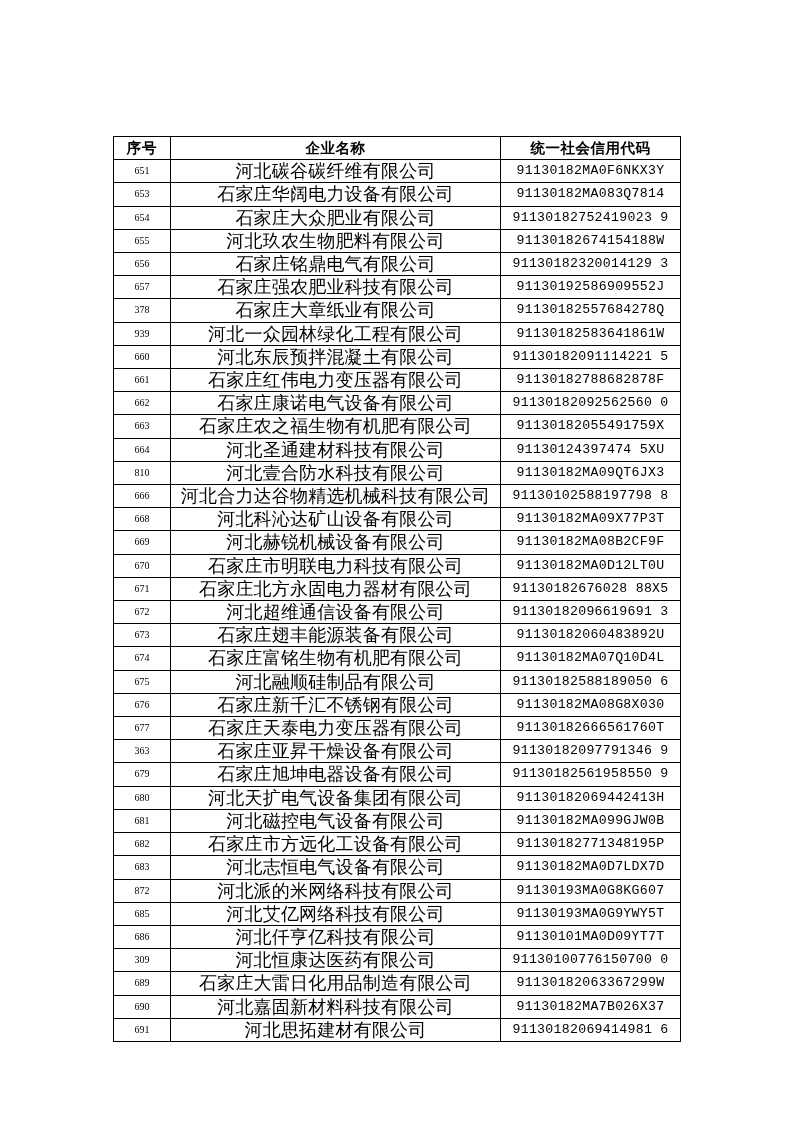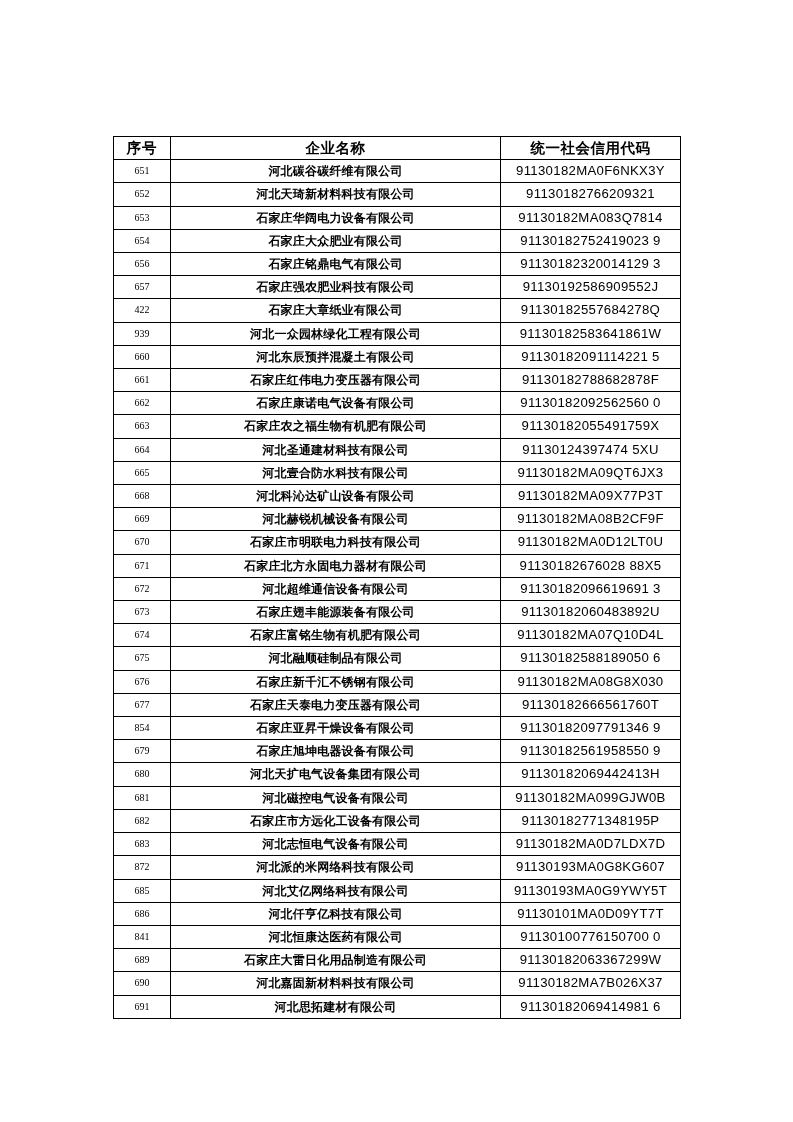--- a/index.html
+++ b/index.html
@@ -50,27 +50,26 @@
     letter-spacing: 0.5px;
   }
   table.enterprise-table thead th.th-index {
     letter-spacing: 1px;
   }
   td.cell-index {
     font-size: 10px;
     font-family: "Liberation Serif", "DejaVu Serif", serif;
   }
   td.cell-name {
-    font-size: 12px;
+    font-size: 18px;
     letter-spacing: 0.2px;
-    font-weight: bold;
   }
   td.cell-code {
     font-size: 13.2px;
-    font-family: Liberation Sans, sans-serif;
+    font-family: Liberation Mono, monospace;
     letter-spacing: 0.3px;
   }
 </style>
 </head>
 <body>
 
 <div class="page">
   <table class="enterprise-table">
     <colgroup>
       <col class="col-index">
@@ -84,46 +83,46 @@
         <th class="th-code">统一社会信用代码</th>
       </tr>
     </thead>
     <tbody id="table-body">
         <tr>
           <td class="cell-index">651</td>
           <td class="cell-name">河北碳谷碳纤维有限公司</td>
           <td class="cell-code">91130182MA0F6NKX3Y</td>
         </tr>
         <tr>
-          <td class="cell-index">652</td>
-          <td class="cell-name">河北天琦新材料科技有限公司</td>
-          <td class="cell-code">91130182766209321</td>
-        </tr>
-        <tr>
           <td class="cell-index">653</td>
           <td class="cell-name">石家庄华阔电力设备有限公司</td>
           <td class="cell-code">91130182MA083Q7814</td>
         </tr>
         <tr>
           <td class="cell-index">654</td>
           <td class="cell-name">石家庄大众肥业有限公司</td>
           <td class="cell-code">91130182752419023 9</td>
         </tr>
         <tr>
+          <td class="cell-index">655</td>
+          <td class="cell-name">河北玖农生物肥料有限公司</td>
+          <td class="cell-code">91130182674154188W</td>
+        </tr>
+        <tr>
           <td class="cell-index">656</td>
           <td class="cell-name">石家庄铭鼎电气有限公司</td>
           <td class="cell-code">91130182320014129 3</td>
         </tr>
         <tr>
           <td class="cell-index">657</td>
           <td class="cell-name">石家庄强农肥业科技有限公司</td>
           <td class="cell-code">91130192586909552J</td>
         </tr>
         <tr>
-          <td class="cell-index">422</td>
+          <td class="cell-index">378</td>
           <td class="cell-name">石家庄大章纸业有限公司</td>
           <td class="cell-code">91130182557684278Q</td>
         </tr>
         <tr>
           <td class="cell-index">939</td>
           <td class="cell-name">河北一众园林绿化工程有限公司</td>
           <td class="cell-code">91130182583641861W</td>
         </tr>
         <tr>
           <td class="cell-index">660</td>
@@ -144,23 +143,28 @@
           <td class="cell-index">663</td>
           <td class="cell-name">石家庄农之福生物有机肥有限公司</td>
           <td class="cell-code">91130182055491759X</td>
         </tr>
         <tr>
           <td class="cell-index">664</td>
           <td class="cell-name">河北圣通建材科技有限公司</td>
           <td class="cell-code">91130124397474 5XU</td>
         </tr>
         <tr>
-          <td class="cell-index">665</td>
+          <td class="cell-index">810</td>
           <td class="cell-name">河北壹合防水科技有限公司</td>
           <td class="cell-code">91130182MA09QT6JX3</td>
+        </tr>
+        <tr>
+          <td class="cell-index">666</td>
+          <td class="cell-name">河北合力达谷物精选机械科技有限公司</td>
+          <td class="cell-code">91130102588197798 8</td>
         </tr>
         <tr>
           <td class="cell-index">668</td>
           <td class="cell-name">河北科沁达矿山设备有限公司</td>
           <td class="cell-code">91130182MA09X77P3T</td>
         </tr>
         <tr>
           <td class="cell-index">669</td>
           <td class="cell-name">河北赫锐机械设备有限公司</td>
           <td class="cell-code">91130182MA08B2CF9F</td>
@@ -199,21 +203,21 @@
           <td class="cell-index">676</td>
           <td class="cell-name">石家庄新千汇不锈钢有限公司</td>
           <td class="cell-code">91130182MA08G8X030</td>
         </tr>
         <tr>
           <td class="cell-index">677</td>
           <td class="cell-name">石家庄天泰电力变压器有限公司</td>
           <td class="cell-code">91130182666561760T</td>
         </tr>
         <tr>
-          <td class="cell-index">854</td>
+          <td class="cell-index">363</td>
           <td class="cell-name">石家庄亚昇干燥设备有限公司</td>
           <td class="cell-code">91130182097791346 9</td>
         </tr>
         <tr>
           <td class="cell-index">679</td>
           <td class="cell-name">石家庄旭坤电器设备有限公司</td>
           <td class="cell-code">91130182561958550 9</td>
         </tr>
         <tr>
           <td class="cell-index">680</td>
@@ -244,21 +248,21 @@
           <td class="cell-index">685</td>
           <td class="cell-name">河北艾亿网络科技有限公司</td>
           <td class="cell-code">91130193MA0G9YWY5T</td>
         </tr>
         <tr>
           <td class="cell-index">686</td>
           <td class="cell-name">河北仟亨亿科技有限公司</td>
           <td class="cell-code">91130101MA0D09YT7T</td>
         </tr>
         <tr>
-          <td class="cell-index">841</td>
+          <td class="cell-index">309</td>
           <td class="cell-name">河北恒康达医药有限公司</td>
           <td class="cell-code">91130100776150700 0</td>
         </tr>
         <tr>
           <td class="cell-index">689</td>
           <td class="cell-name">石家庄大雷日化用品制造有限公司</td>
           <td class="cell-code">91130182063367299W</td>
         </tr>
         <tr>
           <td class="cell-index">690</td>

